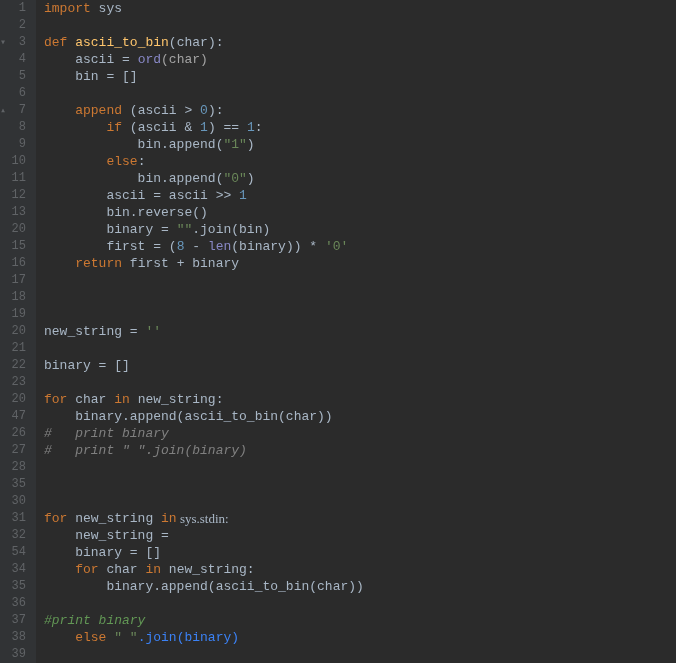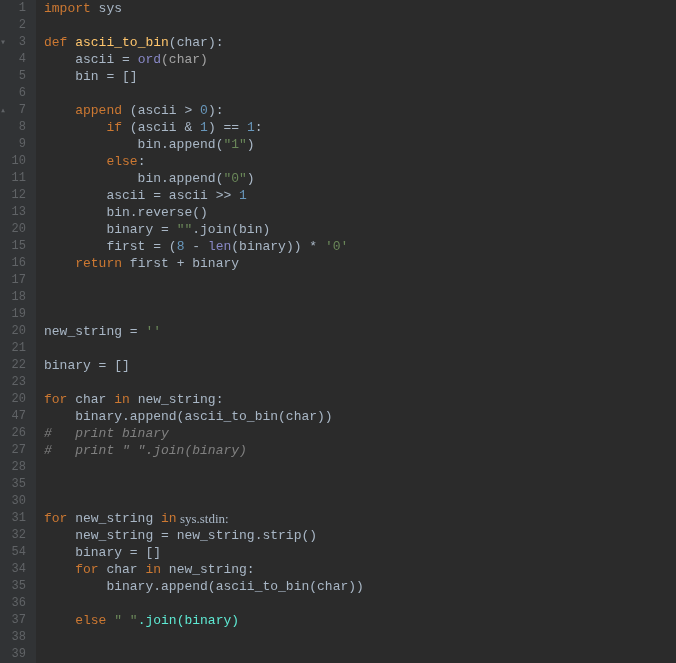--- a/index.html
+++ b/index.html
@@ -208,21 +208,22 @@
       <div class="code-line"><span style="color: rgb(169, 183, 198);">binary </span><span style="color: rgb(169, 183, 198);">=</span><span style="color: rgb(169, 183, 198);"> []</span></div>
       <div class="code-line">&nbsp;</div>
       <div class="code-line"><span style="color: rgb(204, 120, 50);">for</span><span style="color: rgb(169, 183, 198);"> char </span><span style="color: rgb(204, 120, 50);">in</span><span style="color: rgb(169, 183, 198);"> new_string:</span></div>
       <div class="code-line"><span style="color: rgb(169, 183, 198);">    binary.append(ascii_to_bin(char))</span></div>
       <div class="code-line"><span style="color: rgb(128, 128, 128); font-style: italic;">#   print binary</span></div>
       <div class="code-line"><span style="color: rgb(128, 128, 128); font-style: italic;">#   print " ".join(binary)</span></div>
       <div class="code-line">&nbsp;</div>
       <div class="code-line">&nbsp;</div>
       <div class="code-line">&nbsp;</div>
       <div class="code-line"><span style="color: rgb(204, 120, 50);">for</span><span style="color: rgb(169, 183, 198);"> new_string </span><span style="color: rgb(204, 120, 50);">in</span><span style="color: rgb(169, 183, 198); font-family: Liberation Serif, serif;"> sys.stdin:</span></div>
-      <div class="code-line"><span style="color: rgb(169, 183, 198);">    new_string </span><span style="color: rgb(169, 183, 198);">=</span><span style="color: rgb(169, 183, 198);"> new_string.strip()</span></div>
+      <div class="code-line"><span style="color: rgb(169, 183, 198);">    new_string </span><span style="color: rgb(169, 183, 198);">=</span></div>
       <div class="code-line"><span style="color: rgb(169, 183, 198);">    binary </span><span style="color: rgb(169, 183, 198);">=</span><span style="color: rgb(169, 183, 198);"> []</span></div>
       <div class="code-line"><span style="color: rgb(169, 183, 198);">    </span><span style="color: rgb(204, 120, 50);">for</span><span style="color: rgb(169, 183, 198);"> char </span><span style="color: rgb(204, 120, 50);">in</span><span style="color: rgb(169, 183, 198);"> new_string:</span></div>
       <div class="code-line"><span style="color: rgb(169, 183, 198);">        binary.append(ascii_to_bin(char))</span></div>
       <div class="code-line">&nbsp;</div>
-      <div class="code-line"><span style="color: rgb(169, 183, 198);">    </span><span style="color: rgb(204, 120, 50);">else</span><span style="color: rgb(169, 183, 198);"> </span><span style="color: rgb(106, 135, 89);">" "</span><span style="color: #5eead4;">.join(binary)</span></div>
+      <div class="code-line"><span style="color: rgb(98, 151, 85); font-style: italic;">#print binary</span></div>
+      <div class="code-line"><span style="color: rgb(169, 183, 198);">    </span><span style="color: rgb(204, 120, 50);">else</span><span style="color: rgb(169, 183, 198);"> </span><span style="color: rgb(106, 135, 89);">" "</span><span style="color: #3b82f6;">.join(binary)</span></div>
       <div class="code-line">&nbsp;</div>
     </div>
 </div>
 
 </body></html>

